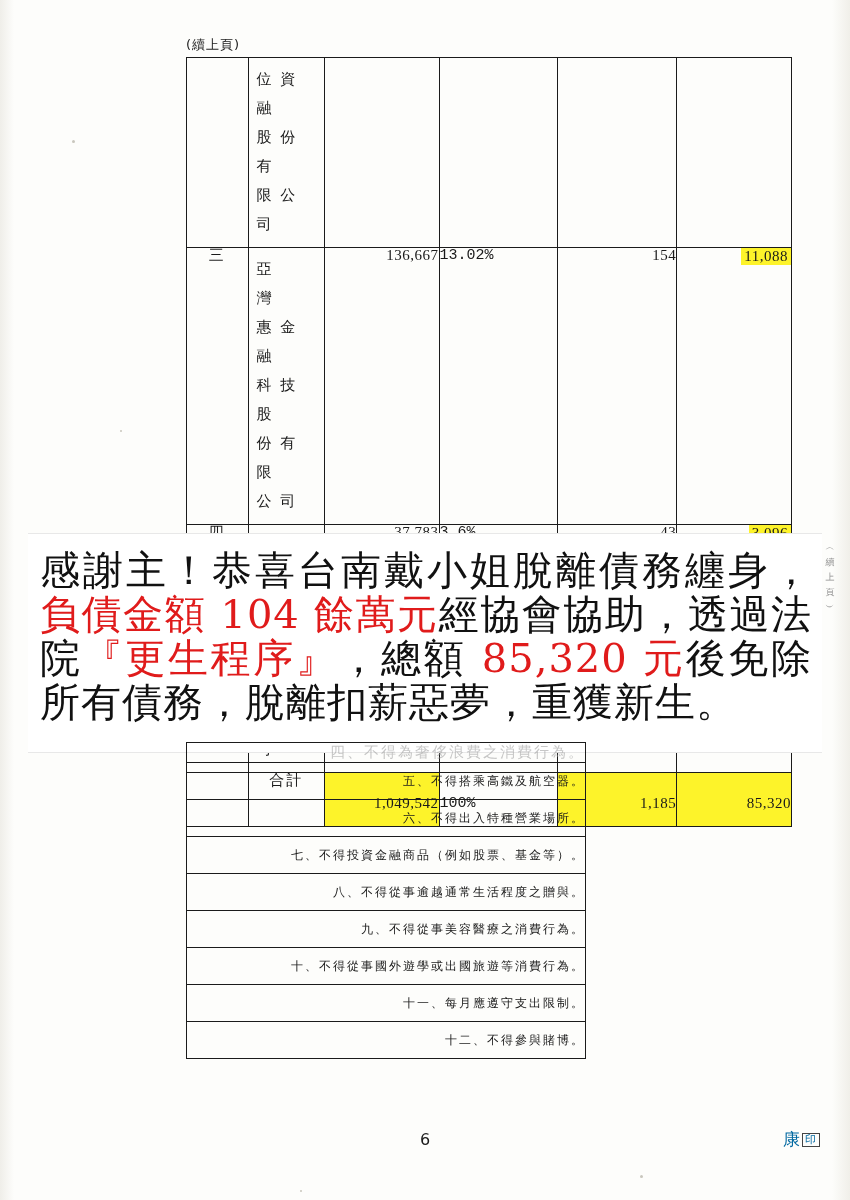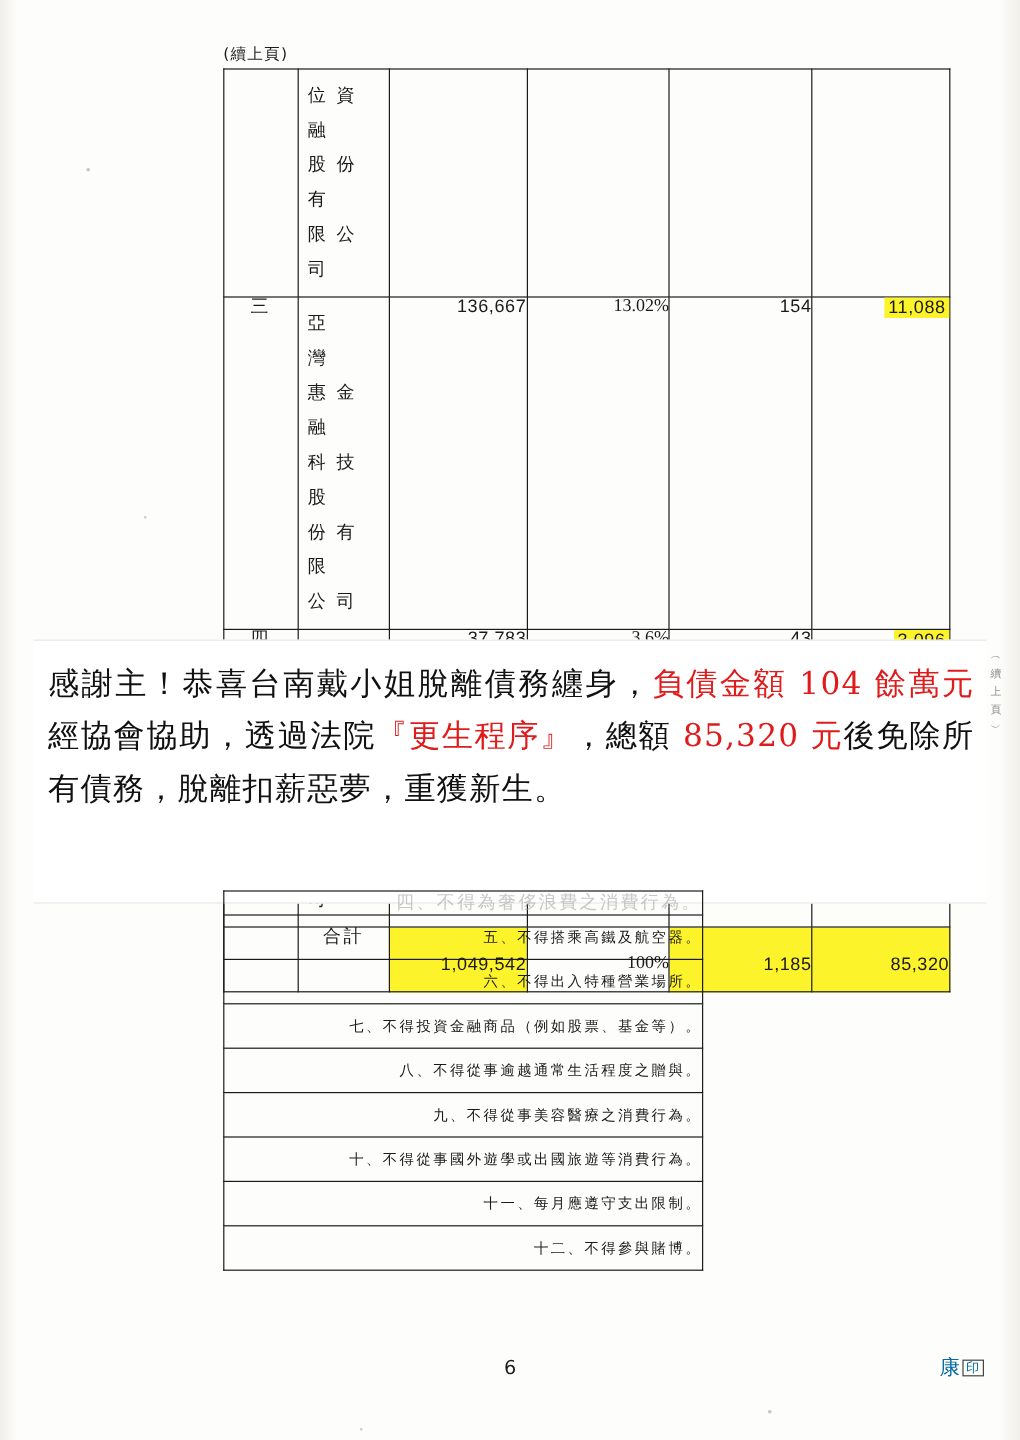--- a/index.html
+++ b/index.html
@@ -76,29 +76,29 @@
   }
   .idx-cell {
     text-align: center;
     padding-top: 7px;
     font-size: 15px;
     letter-spacing: 2px;
   }
   .num {
     text-align: right;
     padding: 7px 9px 0 0;
-    font-family: Liberation Sans, sans-serif;
+    font-family: Liberation Serif, serif;
     font-size: 14.5px;
     letter-spacing: 0.5px;
     white-space: nowrap;
   }
   .num-pct {
-    text-align: right;
+    text-align: left;
     padding: 7px 12px 0 0;
-    font-family: Liberation Serif, serif;
+    font-family: Liberation Mono, monospace;
     font-size: 14.5px;
   }
   .hl {
     background: #fdf32a;
   }
   .hl-pad {
     display: inline-block;
     background: #fdf32a;
     padding: 1px 3px;
   }
@@ -133,21 +133,21 @@
     border-top: 1px solid #e8e8e8;
     border-bottom: 1px solid #e8e8e8;
     box-shadow: 0 0 0 0 rgba(0,0,0,0);
     padding: 14px 10px 10px 12px;
     box-sizing: border-box;
   }
   .banner p {
     margin: 0;
     color: #e01b1b;
     font-family: "DejaVu Serif", serif;
-    font-size: 26px;
+    font-size: 40px;
     line-height: 44px;
     letter-spacing: 1px;
     text-align: justify;
   }
   .banner .dark {
     color: #111111;
   }
   .banner .num-red {
     font-family: "DejaVu Serif", serif;
   }

